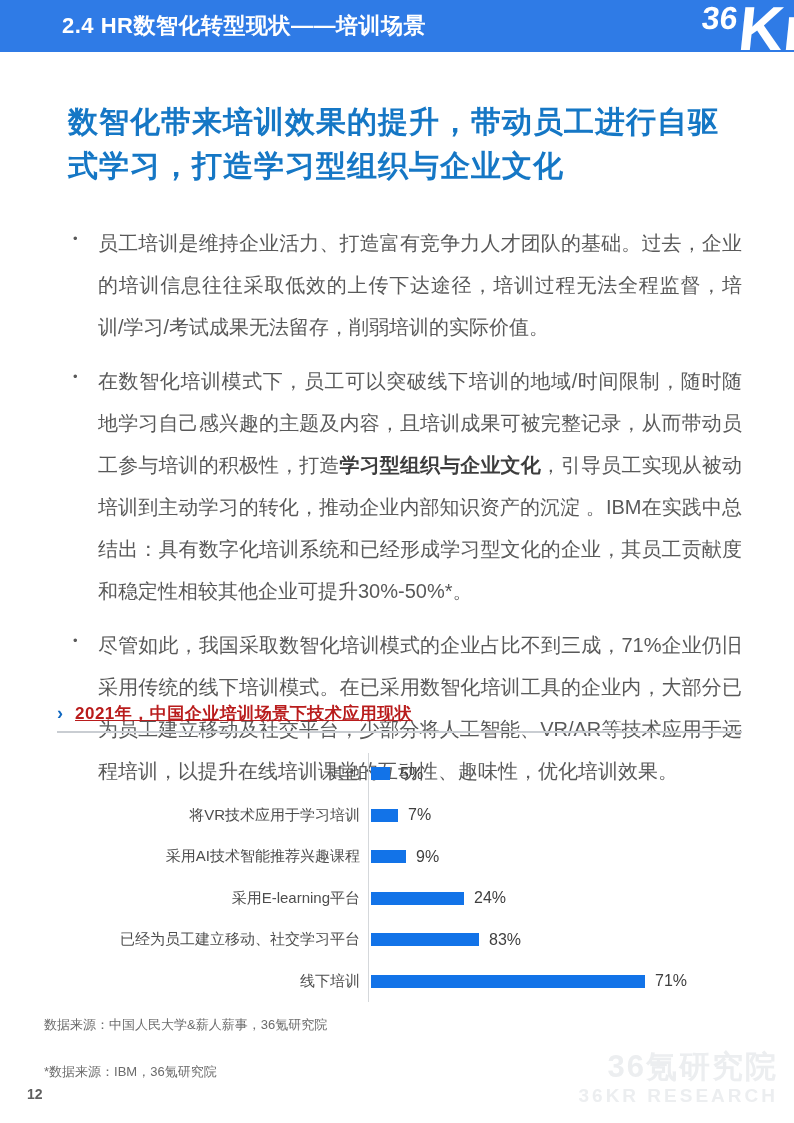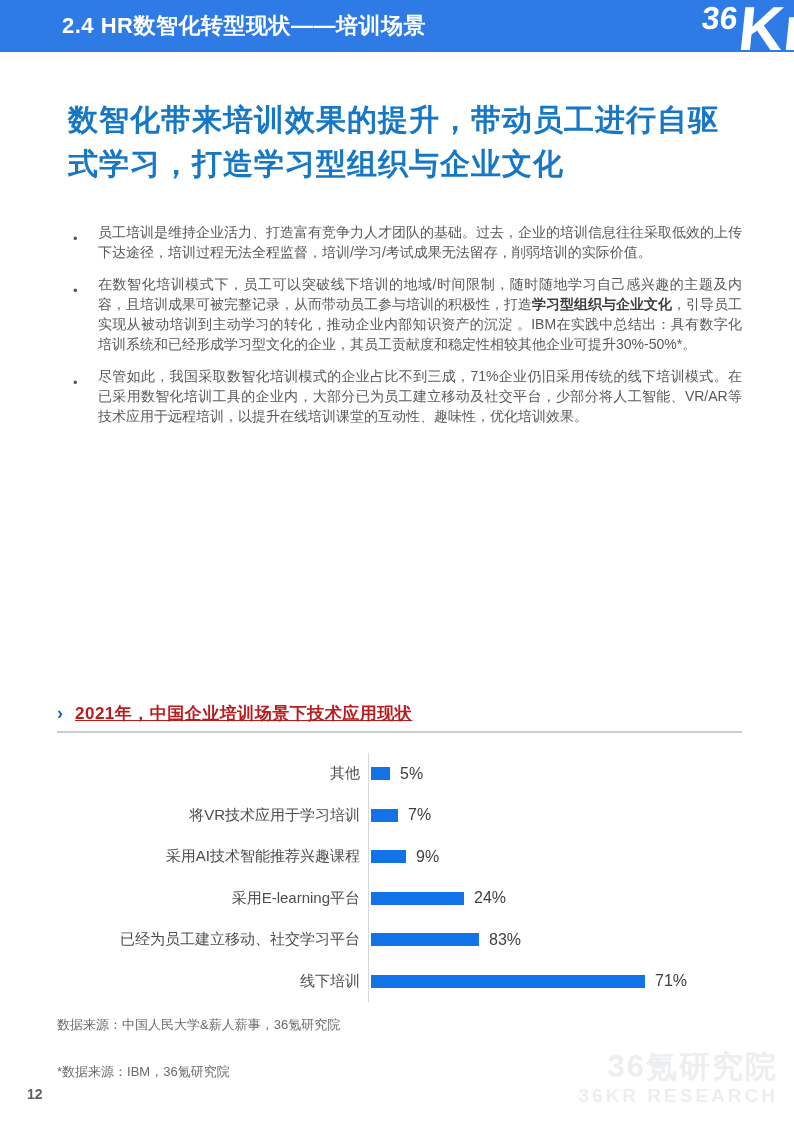--- a/index.html
+++ b/index.html
@@ -9,45 +9,45 @@
   
   .topbar{position:absolute;top:0;left:0;width:794px;height:52px;background:#2f7be6;}
   .topbar-title{position:absolute;left:62px;top:0;height:67px;line-height:52px;
     color:#ffffff;font-size:22px;font-weight:700;letter-spacing:0.5px;white-space:nowrap;}
   .logo{position:absolute;right:-14px;top:0px;color:#ffffff;white-space:nowrap;}
   .logo-36{display:inline-block;font-size:32px;font-weight:700;transform:skewX(-6deg);vertical-align:top;line-height:36px;}
   .logo-kr{display:inline-block;font-size:62px;font-weight:700;transform:skewX(-6deg);vertical-align:top;line-height:58px;margin-left:2px;}
 
   
   .headline{position:absolute;left:68px;top:100px;width:690px;margin:0;
-    color:#1577c5;font-size:30px;line-height:44px;font-weight:700;letter-spacing:1px;font-family:Liberation Mono, monospace;}
+    color:#1577c5;font-size:30px;line-height:44px;font-weight:700;letter-spacing:1px;}
 
   
   .bullets{position:absolute;left:68px;top:222px;width:674px;}
   .bullet-item{display:flex;margin:0 0 12px 0;}
   .bullet-dot{flex:0 0 30px;color:#595959;font-size:13px;line-height:33px;padding-left:5px;box-sizing:border-box;}
-  .bullet-text{flex:1;color:#595959;font-size:14px;line-height:20px;text-align:justify;}
+  .bullet-text{flex:1;color:#595959;font-size:20px;line-height:42px;text-align:justify;}
   .bullet-text b{color:#3d3d3d;font-weight:700;}
 
   
   .chart-title-row{position:absolute;left:57px;top:702px;width:685px;white-space:nowrap;}
   .chevron{color:#1168c0;font-size:18px;font-weight:700;margin-right:12px;vertical-align:middle;}
   .chart-title{color:#b91c1c;font-size:17px;font-weight:700;vertical-align:middle;letter-spacing:0.5px;text-decoration:underline;}
   .divider{position:absolute;left:57px;top:731px;width:685px;height:2px;background:#c9cdd2;}
 
   
   .chart{position:absolute;left:68px;top:753px;width:672px;}
   .chart-row{display:flex;height:41.5px;align-items:center;}
   .chart-label{flex:0 0 292px;text-align:right;padding-right:8px;color:#4d4d4d;font-size:15px;white-space:nowrap;}
   .chart-bar-area{flex:1;display:flex;align-items:center;height:100%;border-left:1px solid #d5d8db;padding-left:2px;}
   .chart-bar{height:13px;background:#1273e8;}
   .chart-value{margin-left:10px;color:#3f3f3f;font-size:16px;white-space:nowrap;}
 
   
-  .source{position:absolute;left:57px;color:#6b6b6b;font-size:13px;white-space:nowrap;}
+  .source{position:absolute;left:44px;color:#6b6b6b;font-size:13px;white-space:nowrap;}
   .source-1{top:1016px;}
   .source-2{top:1063px;}
   .page-number{position:absolute;left:27px;top:1086px;color:#5f5f5f;font-size:14px;font-weight:bold;}
 
   
   .watermark{position:absolute;right:16px;top:1050px;text-align:right;color:#eceef0;font-weight:700;}
   .wm-cn{font-size:31px;line-height:34px;letter-spacing:2px;}
   .wm-en{font-size:19px;line-height:24px;letter-spacing:3px;}
 </style>
 </head>

